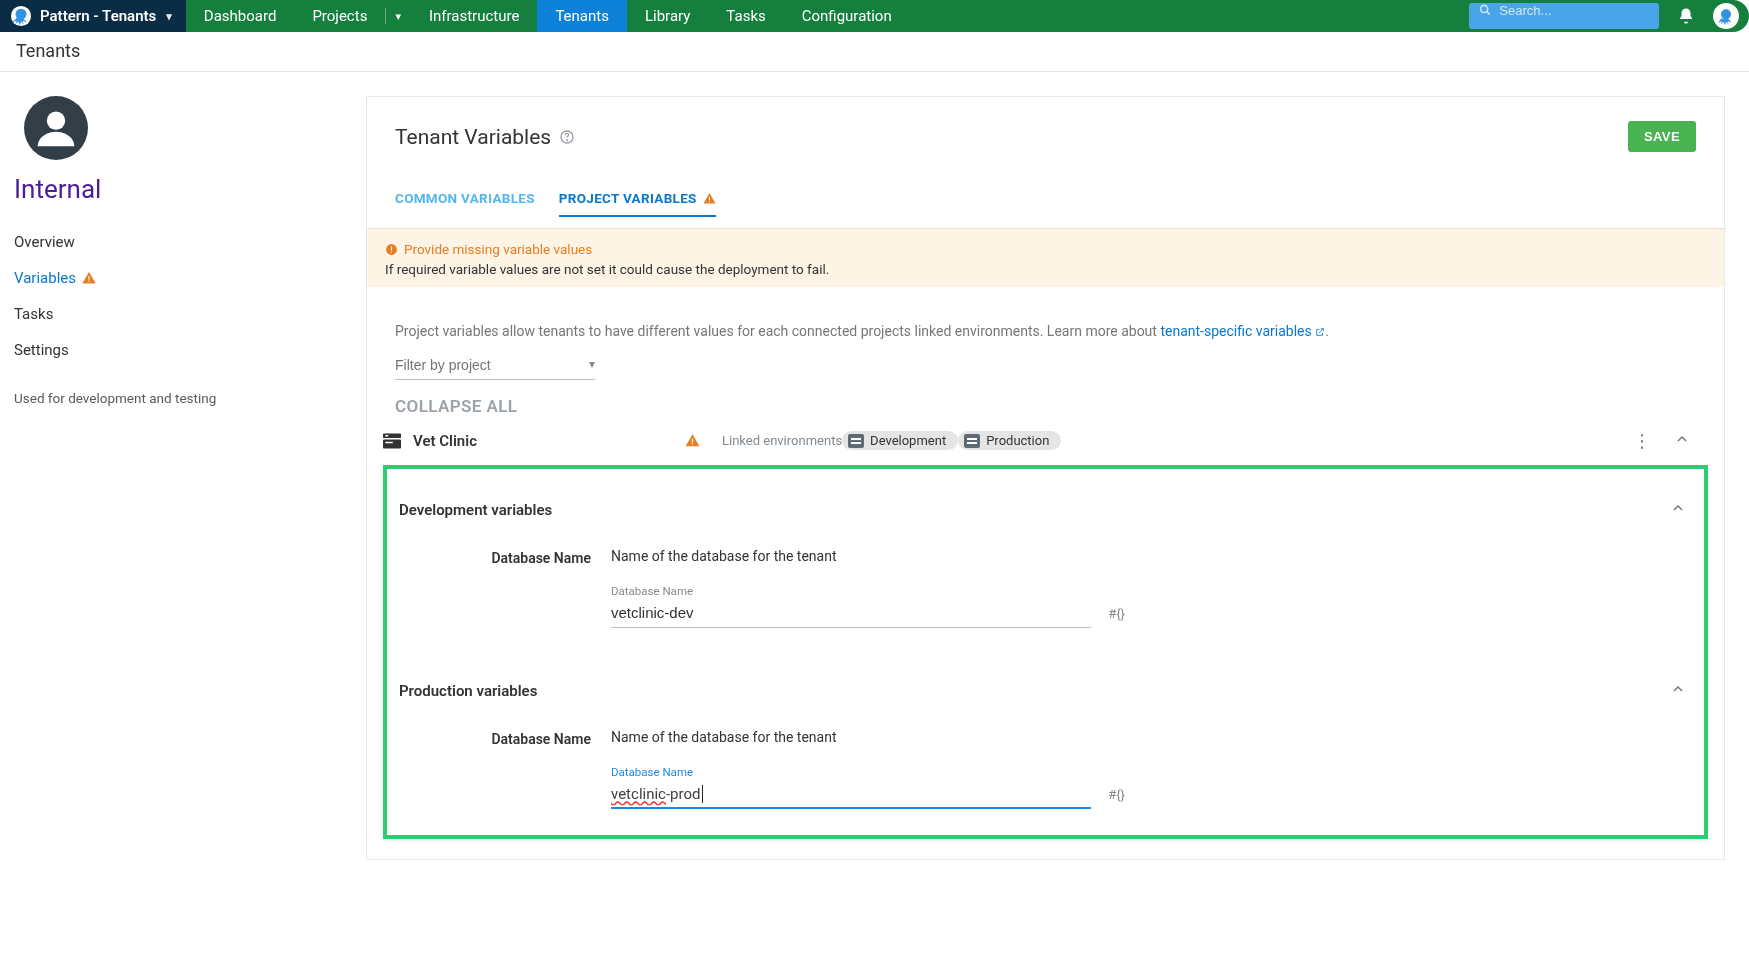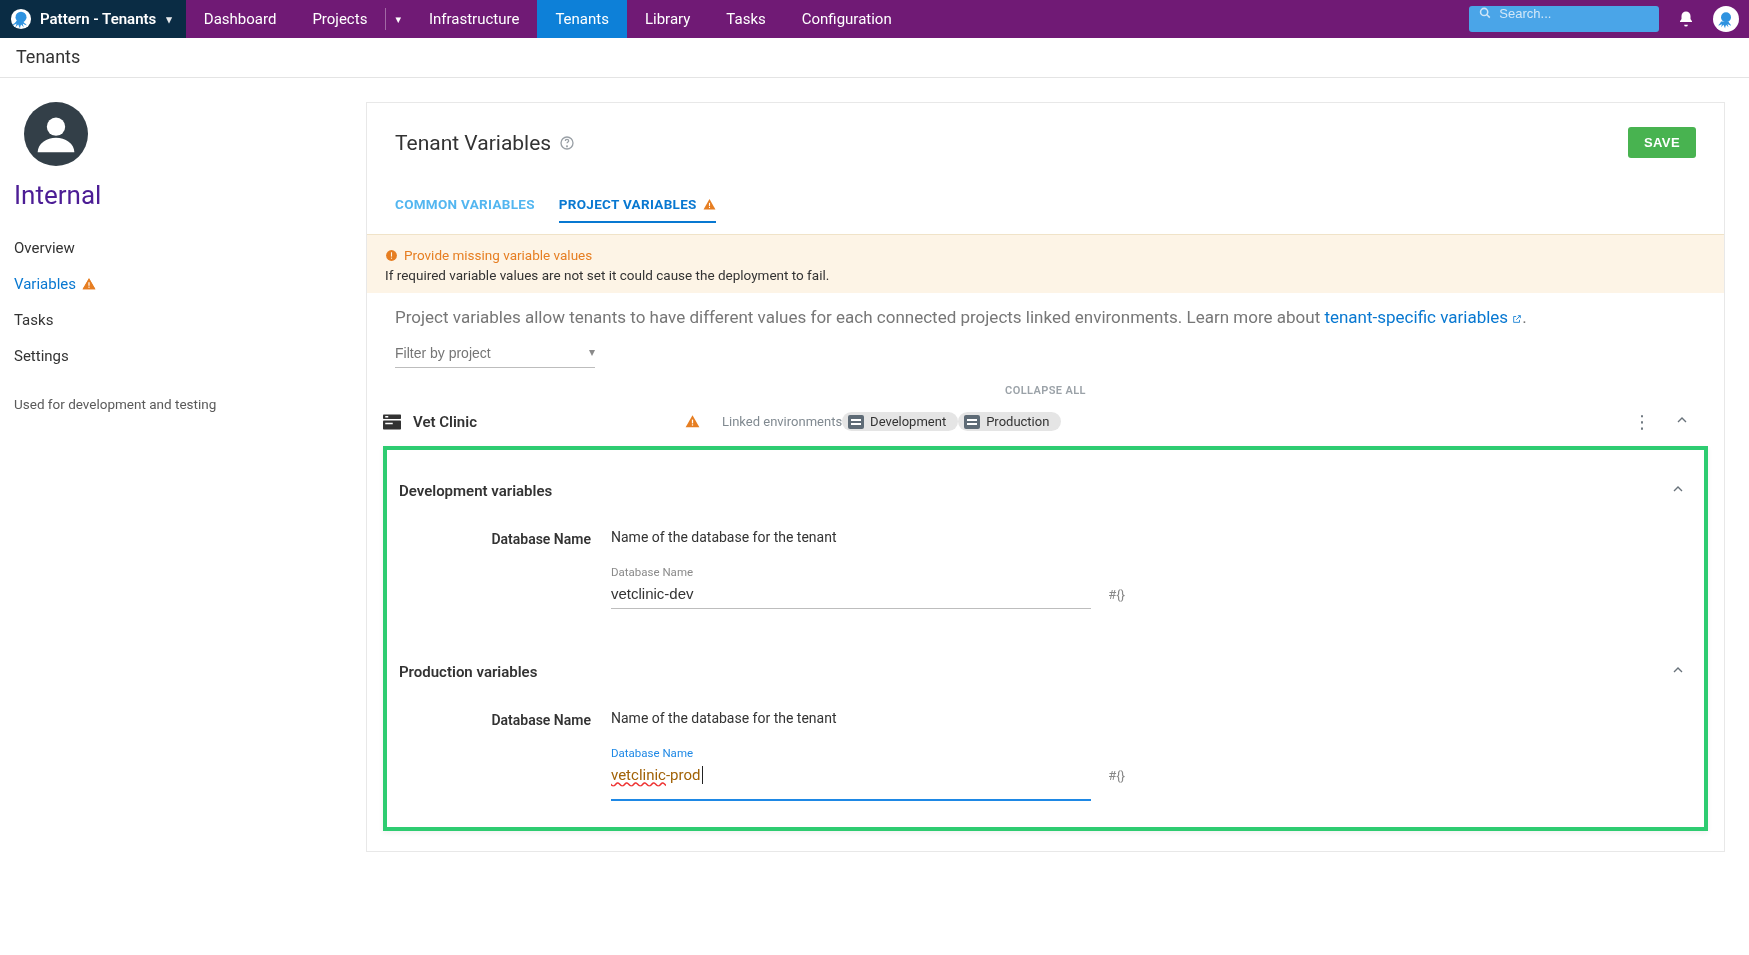--- a/index.html
+++ b/index.html
@@ -1,20 +1,20 @@
 <!DOCTYPE html>
 <html><head>
 <meta charset="utf-8">
 <style>
   * { box-sizing: border-box; margin: 0; padding: 0; }
   html, body { height: 100%; font-family: -apple-system, BlinkMacSystemFont, "Segoe UI", Roboto, Helvetica, Arial, sans-serif; font-size: 14px; color: #333; background:#fff;}
   a { text-decoration: none; }
 
   
-  .topnav { display:flex; align-items:stretch; background:#701a75; height:38px; color:#fff; }
+  .topnav { display:flex; align-items:stretch; background:#15803d; height:32px; color:#fff;border-radius:17px; }
   .brand { display:flex; align-items:center; background:#0A2C44; gap:8px; padding:0 14px 0 10px; font-weight:600; font-size:15px; cursor:pointer;}
   .brand svg { flex:0 0 auto; }
   .brand .chev { margin-left:2px; font-size:11px; opacity:.9;}
   .navitems { display:flex; align-items:stretch;}
   .navitem { display:flex; align-items:center; padding:0 18px; color:#fff; font-size:15px; cursor:pointer;}
   .navitem.active { background:#0D80D8; }
   .projdrop { display:flex; align-items:center; padding:0 10px; color:#fff; cursor:pointer; position:relative;}
   .projdrop::before { content:""; position:absolute; left:0; top:8px; bottom:8px; width:1px; background:rgba(255,255,255,.35);}
   .nav-right { margin-left:auto; display:flex; align-items:center; gap:14px; padding-right:10px;}
   .search { display:flex; align-items:flex-start; background:#4AA5E8; border-radius:3px; height:26px; width:190px; padding:0 10px; color:#cfe6f7; gap:8px; }
@@ -44,27 +44,27 @@
   .card-head { display:flex; align-items:center; justify-content:space-between;}
   .page-title { font-size:21px; color:#333; font-weight:400; display:flex; align-items:center; gap:8px;}
   .save-btn { background:#48B350; color:#fff; border:0; border-radius:3px; padding:8px 16px; font-weight:700; font-size:13px; letter-spacing:.4px; cursor:pointer;}
   .tabs { display:flex; gap:24px; margin-top:38px;}
   .tab { font-size:13.5px; font-weight:700; letter-spacing:.3px; color:#0878D1; padding:0 0 10px; cursor:pointer; position:relative; display:flex; align-items:center; gap:6px;}
   .tab.common { color:#53B6F0;}
   .tab.active::after { content:""; position:absolute; left:0; right:0; bottom:-1px; height:2px; background:#0878D1;}
   .alert { background:#FDF4E6; padding:12px 18px 10px; margin-top:12px; border-top:1px solid #f0e3c8;}
   .alert .atitle { color:#E67E22; font-size:13.5px; display:flex; align-items:center; gap:6px;}
   .alert .adesc { color:#333; font-size:13.5px; margin-top:4px;}
-  .helptext { font-size:17px; color:#777; padding:14px 28px 6px;}
+  .helptext { font-size:14px; color:#777; padding:14px 28px 6px;margin-top:22px;}
   .helptext a { color:#0878D1;}
   .filter-row { padding:6px 28px 0;}
   .filter { width:200px; border:0; border-bottom:1px solid #bdbdbd; background:transparent; color:#888; font-size:14px; padding:6px 20px 6px 0; position:relative;}
   .filter-wrap { position:relative; display:inline-block;}
   .filter-wrap::after { content:"▾"; position:absolute; right:0; top:6px; color:#8a8a8a; font-size:12px;}
-  .collapse-all { text-align:center; padding:16px 28px 0; font-size:11px; color:#9ba2a8; letter-spacing:.4px; font-weight:600; cursor:pointer;}
+  .collapse-all { text-align:left; padding:16px 28px 0; font-size:17px; color:#9ba2a8; letter-spacing:.4px; font-weight:600; cursor:pointer;}
 
   
   .proj-head { display:flex; align-items:center; padding:14px 28px 14px 16px; gap:12px;}
   .proj-head .proj-icon { display:flex; align-items:center; justify-content:center;}
   .proj-title { font-weight:600; font-size:15px; color:#333; flex:0 0 260px; display:flex; align-items:center; gap:10px;}
   .linked { color:#818a91; font-size:13px; display:flex; align-items:center; gap:0; margin-left:10px;}
   .chip { background:#e5e5e5; border-radius:14px; padding:2px 12px 2px 6px; display:inline-flex; align-items:center; gap:6px; font-size:13px; color:#333;}
   .chip .chipicon { width:16px; height:14px; background:#5e6b76; border-radius:2px; display:flex; flex-direction:column; justify-content:center; gap:2px; padding:2px 3px;}
   .chip .chipicon span{ height:2px; background:#fff; display:block;}
   .proj-head .right-icons { margin-left:auto; display:flex; align-items:center; gap:12px; color:#8a939a;}
@@ -295,21 +295,21 @@
               </svg>
           </span>
         </div>
         <div class="var-row">
           <div class="var-label">Database Name</div>
           <div class="var-body">
             <div class="var-desc">Name of the database for the tenant</div>
             <div class="var-field focused">
               <span class="flabel">Database Name</span>
 
-              <div style="width:100%; border-bottom:2px solid #1E88E5; font-size:15px; padding:2px 0 15px; color:#a16207;">
+              <div style="width:100%; border-bottom:2px solid #1E88E5; font-size:15px; padding:2px 0 4px; color:#404040;">
                 <span class="spellerr">vetclinic</span><span>-prod</span><span class="caret"></span>
               </div>
               <span class="bindicon">#{}</span>
             </div>
           </div>
         </div>
 
       </div>
 
     </div>

